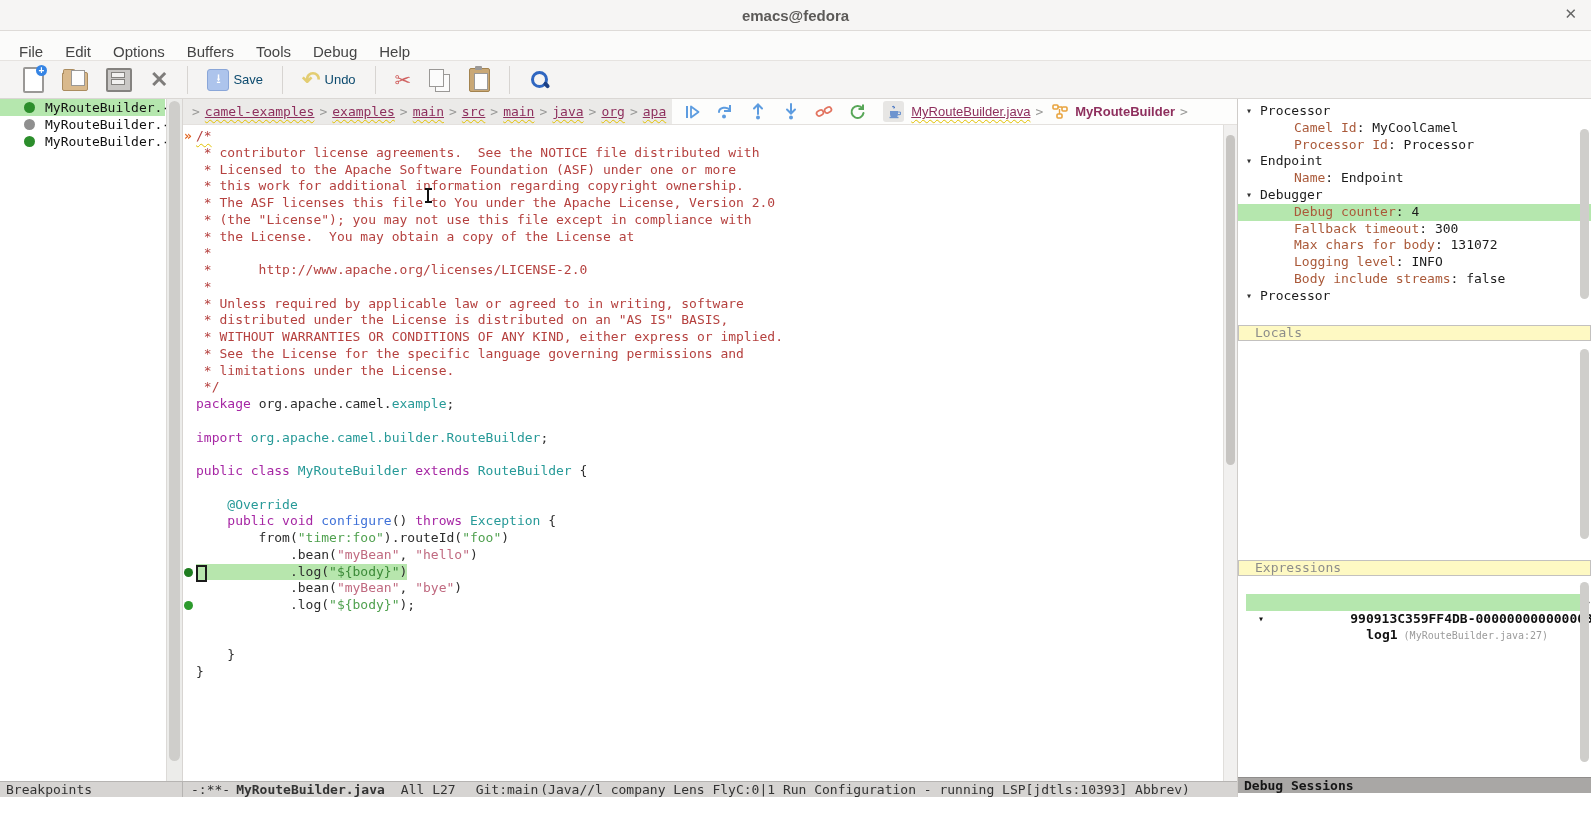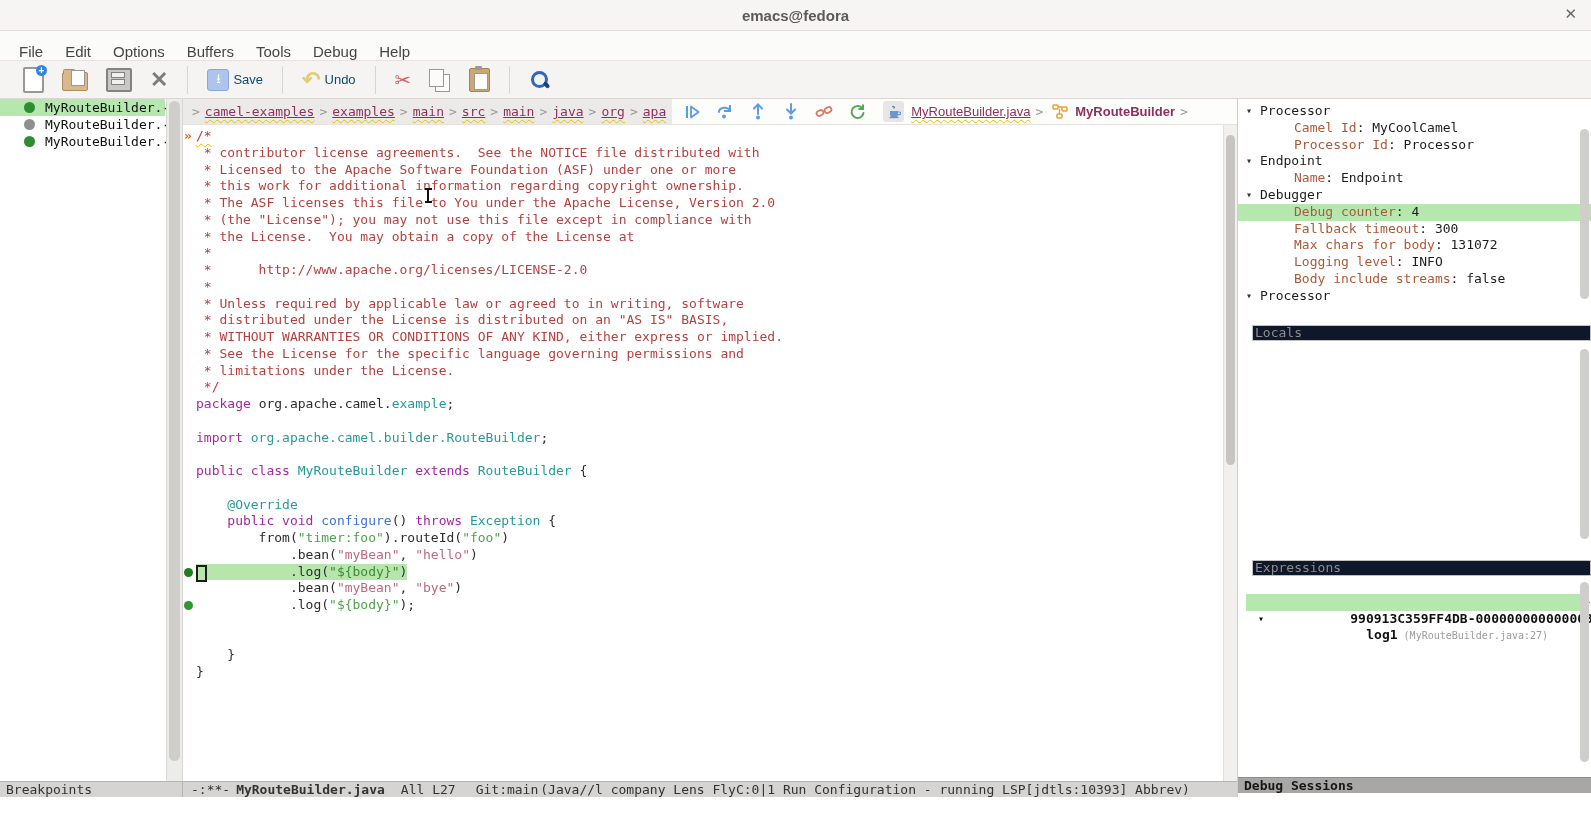--- a/index.html
+++ b/index.html
@@ -95,22 +95,22 @@
   .ibeam:before{top:-1px;} .ibeam:after{bottom:-1px;}
 
   
   .tree-zone{height:222px;position:relative;overflow:hidden;font-family:"DejaVu Sans Mono",monospace;font-size:13px;padding-top:4px;}
   .tree-row{position:relative;height:16.8px;line-height:16.8px;white-space:pre;color:#1c1c1c;}
   .tree-row .tri{position:absolute;left:8px;font-size:10px;color:#333;}
   .tree-root{padding-left:22px;}
   .tree-child{padding-left:56px;}
   .tree-key{color:#aa5939;} .tree-val{color:#1c1c1c;}
   .tree-row.hl{background:#b5e7ae;}
-  .panel-header{height:16px;background:#0f172a;border:1px solid #c3c1bf;box-sizing:border-box;color:#8d8d8b;
-                font-family:"DejaVu Sans Mono",monospace;font-size:13px;line-height:14px;padding-left:2px;margin-left:14px;}
+  .panel-header{height:16px;background:#fef9c3;border:1px solid #c3c1bf;box-sizing:border-box;color:#8d8d8b;
+                font-family:"DejaVu Sans Mono",monospace;font-size:13px;line-height:14px;padding-left:16px;}
   .locals-body{height:219px;background:#fff;position:relative;}
   .expr-body{height:201px;background:#fff;position:relative;font-family:"DejaVu Sans Mono",monospace;font-size:13px;}
   .expr-row{position:relative;height:16.8px;line-height:16.8px;white-space:pre;}
   .expr-root{padding-left:22px;font-weight:bold;color:#1c1c1c;}
   .expr-root .tri{position:absolute;left:8px;font-size:10px;}
   .expr-sess{margin:1px 6px 0 8px;padding-left:26px;font-weight:bold;background:#b5e7ae;color:#111;position:relative;}
   .expr-sess .tri{position:absolute;left:12px;font-size:10px;}
   .expr-arrow{position:absolute;right:-5px;top:0;font-weight:bold;color:#111;}
   .expr-watch{padding-left:50px;color:#111;}
   .expr-watch .wname{font-weight:bold;}

